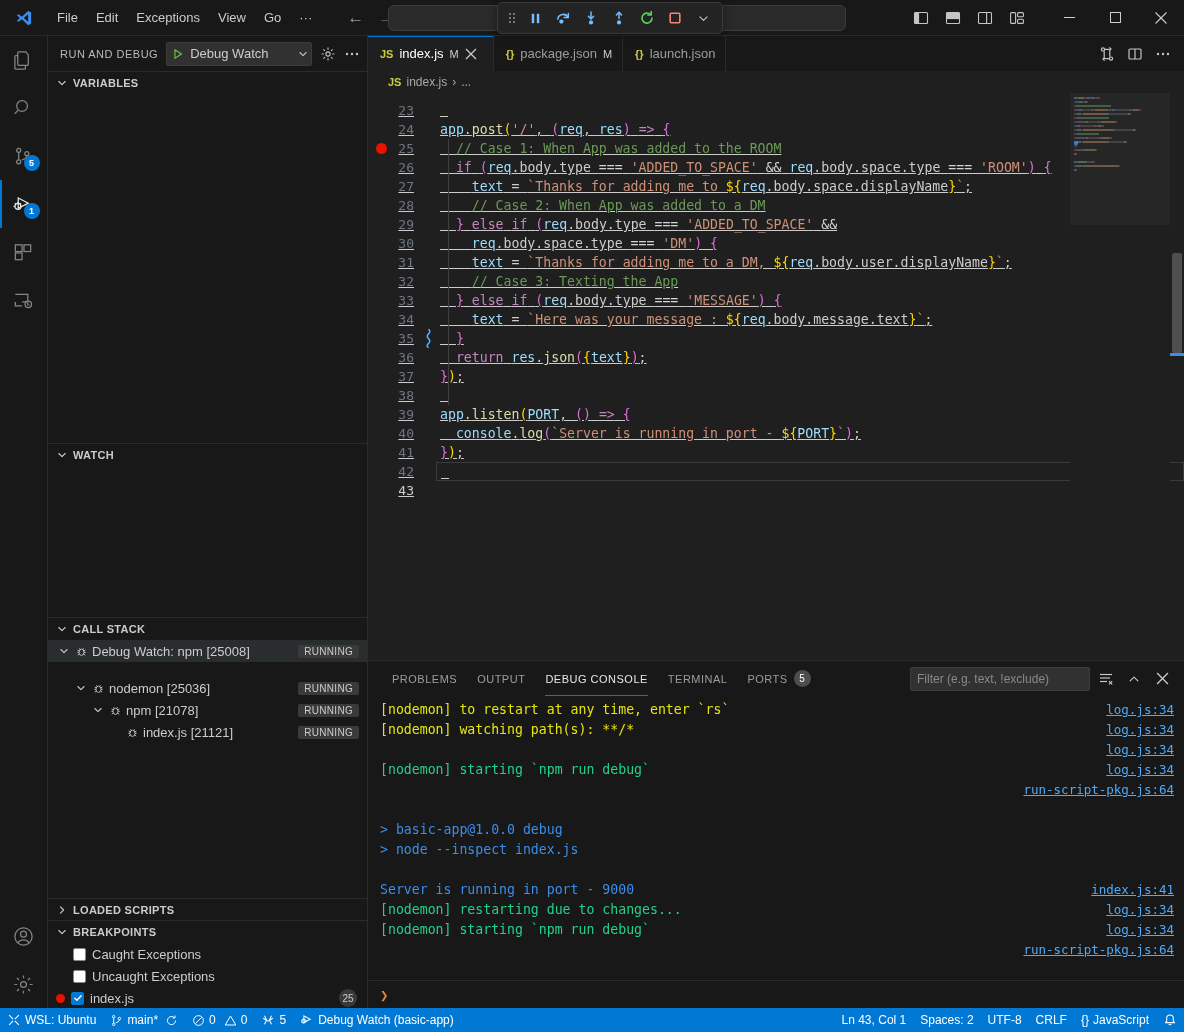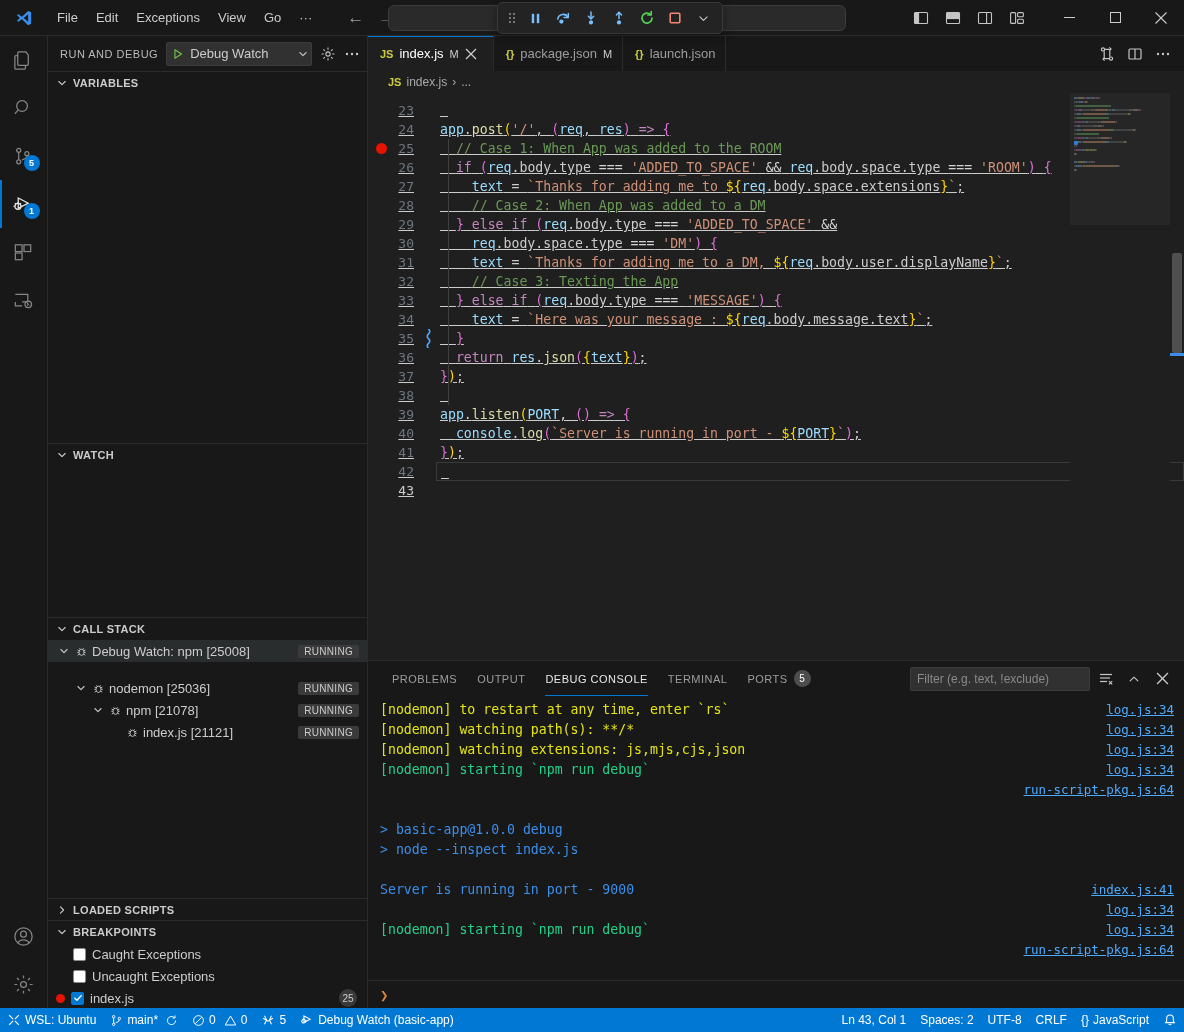--- a/index.html
+++ b/index.html
@@ -689,21 +689,21 @@
               <div style="height: 19px;"></div>
               <div style="height: 19px;"></div>
               <div style="height: 19px;"></div>
               <div style="height: 19px;"></div>
             </div>
           <div class="code-col" id="code-col">
               <div class="cl">&nbsp;</div>
               <div class="cl"><span class="t-id">app</span><span class="t-plain">.</span><span class="t-fn">post</span><span class="t-brace1">(</span><span class="t-str">'/'</span><span class="t-plain">, </span><span class="t-brace2">(</span><span class="t-id">req</span><span class="t-plain">, </span><span class="t-id">res</span><span class="t-brace2">)</span><span class="t-plain"> </span><span class="t-kw">=&gt;</span><span class="t-plain"> </span><span class="t-brace2">{</span></div>
               <div class="cl"><span class="t-plain">  </span><span class="t-com">// Case 1: When App was added to the ROOM</span></div>
               <div class="cl"><span class="t-plain">  </span><span class="t-kw">if</span><span class="t-plain"> </span><span class="t-brace2">(</span><span class="t-id">req</span><span class="t-plain">.body.type </span><span class="t-op">===</span><span class="t-plain"> </span><span class="t-str">'ADDED_TO_SPACE'</span><span class="t-plain"> </span><span class="t-op">&amp;&amp;</span><span class="t-plain"> </span><span class="t-id">req</span><span class="t-plain">.body.space.type </span><span class="t-op">===</span><span class="t-plain"> </span><span class="t-str">'ROOM'</span><span class="t-brace2">)</span><span class="t-plain"> </span><span class="t-brace2">{</span></div>
-              <div class="cl"><span class="t-plain">    </span><span class="t-id">text</span><span class="t-plain"> = </span><span class="t-str">`Thanks for adding me to </span><span class="t-brace1">${</span><span class="t-id">req</span><span class="t-plain">.body.space.extensions</span><span class="t-brace1">}</span><span class="t-str">`</span><span class="t-plain">;</span></div>
+              <div class="cl"><span class="t-plain">    </span><span class="t-id">text</span><span class="t-plain"> = </span><span class="t-str">`Thanks for adding me to </span><span class="t-brace1">${</span><span class="t-id">req</span><span class="t-plain">.body.space.displayName</span><span class="t-brace1">}</span><span class="t-str">`</span><span class="t-plain">;</span></div>
               <div class="cl"><span class="t-plain">    </span><span class="t-com">// Case 2: When App was added to a DM</span></div>
               <div class="cl"><span class="t-plain">  </span><span class="t-brace2">}</span><span class="t-plain"> </span><span class="t-kw">else</span><span class="t-plain"> </span><span class="t-kw">if</span><span class="t-plain"> </span><span class="t-brace2">(</span><span class="t-id">req</span><span class="t-plain">.body.type </span><span class="t-op">===</span><span class="t-plain"> </span><span class="t-str">'ADDED_TO_SPACE'</span><span class="t-plain"> </span><span class="t-op">&amp;&amp;</span></div>
               <div class="cl"><span class="t-plain">    </span><span class="t-id">req</span><span class="t-plain">.body.space.type </span><span class="t-op">===</span><span class="t-plain"> </span><span class="t-str">'DM'</span><span class="t-brace2">)</span><span class="t-plain"> </span><span class="t-brace2">{</span></div>
               <div class="cl"><span class="t-plain">    </span><span class="t-id">text</span><span class="t-plain"> = </span><span class="t-str">`Thanks for adding me to a DM, </span><span class="t-brace1">${</span><span class="t-id">req</span><span class="t-plain">.body.user.displayName</span><span class="t-brace1">}</span><span class="t-str">`</span><span class="t-plain">;</span></div>
               <div class="cl"><span class="t-plain">    </span><span class="t-com">// Case 3: Texting the App</span></div>
               <div class="cl"><span class="t-plain">  </span><span class="t-brace2">}</span><span class="t-plain"> </span><span class="t-kw">else</span><span class="t-plain"> </span><span class="t-kw">if</span><span class="t-plain"> </span><span class="t-brace2">(</span><span class="t-id">req</span><span class="t-plain">.body.type </span><span class="t-op">===</span><span class="t-plain"> </span><span class="t-str">'MESSAGE'</span><span class="t-brace2">)</span><span class="t-plain"> </span><span class="t-brace2">{</span></div>
               <div class="cl"><span class="t-plain">    </span><span class="t-id">text</span><span class="t-plain"> = </span><span class="t-str">`Here was your message : </span><span class="t-brace1">${</span><span class="t-id">req</span><span class="t-plain">.body.message.text</span><span class="t-brace1">}</span><span class="t-str">`</span><span class="t-plain">;</span></div>
               <div class="cl"><span class="t-plain">  </span><span class="t-brace2">}</span></div>
               <div class="cl"><span class="t-plain">  </span><span class="t-kw">return</span><span class="t-plain"> </span><span class="t-id">res</span><span class="t-plain">.</span><span class="t-fn">json</span><span class="t-brace2">(</span><span class="t-brace1">{</span><span class="t-id">text</span><span class="t-brace1">}</span><span class="t-brace2">)</span><span class="t-plain">;</span></div>
               <div class="cl"><span class="t-brace2">}</span><span class="t-brace1">)</span><span class="t-plain">;</span></div>
@@ -971,21 +971,20 @@
         <div class="console" id="console-output">
             <div class="c-row">
               <span class="c-text c-yellow">[nodemon] to restart at any time, enter `rs`</span>
               <span class="c-src">log.js:34</span>
             </div>
             <div class="c-row">
               <span class="c-text c-yellow">[nodemon] watching path(s): **/*</span>
               <span class="c-src">log.js:34</span>
             </div>
             <div class="c-row">
-              <span class="c-text c-yellow">[nodemon] watching extensions: js,mjs,cjs,json</span>
               <span class="c-src">log.js:34</span>
             </div>
             <div class="c-row">
               <span class="c-text c-green">[nodemon] starting `npm run debug`</span>
               <span class="c-src">log.js:34</span>
             </div>
             <div class="c-row">
               <span class="c-text c-green"> </span>
               <span class="c-src">run-script-pkg.js:64</span>
             </div>
@@ -999,20 +998,21 @@
               <span class="c-text c-blue">&gt; node --inspect index.js</span>
             </div>
             <div class="c-row">
               <span class="c-text c-blue"> </span>
             </div>
             <div class="c-row">
               <span class="c-text c-blue">Server is running in port - 9000</span>
               <span class="c-src">index.js:41</span>
             </div>
             <div class="c-row">
+              <span class="c-text c-green">[nodemon] restarting due to changes...</span>
               <span class="c-src">log.js:34</span>
             </div>
             <div class="c-row">
               <span class="c-text c-green">[nodemon] starting `npm run debug`</span>
               <span class="c-src">log.js:34</span>
             </div>
             <div class="c-row">
               <span class="c-text c-green"> </span>
               <span class="c-src">run-script-pkg.js:64</span>
             </div>

